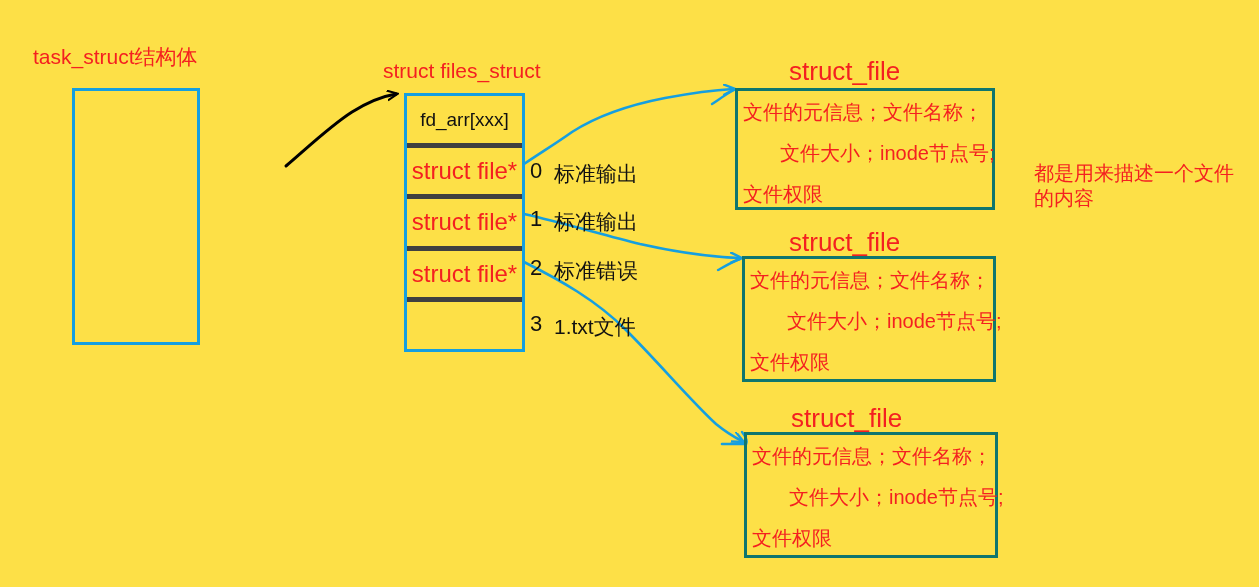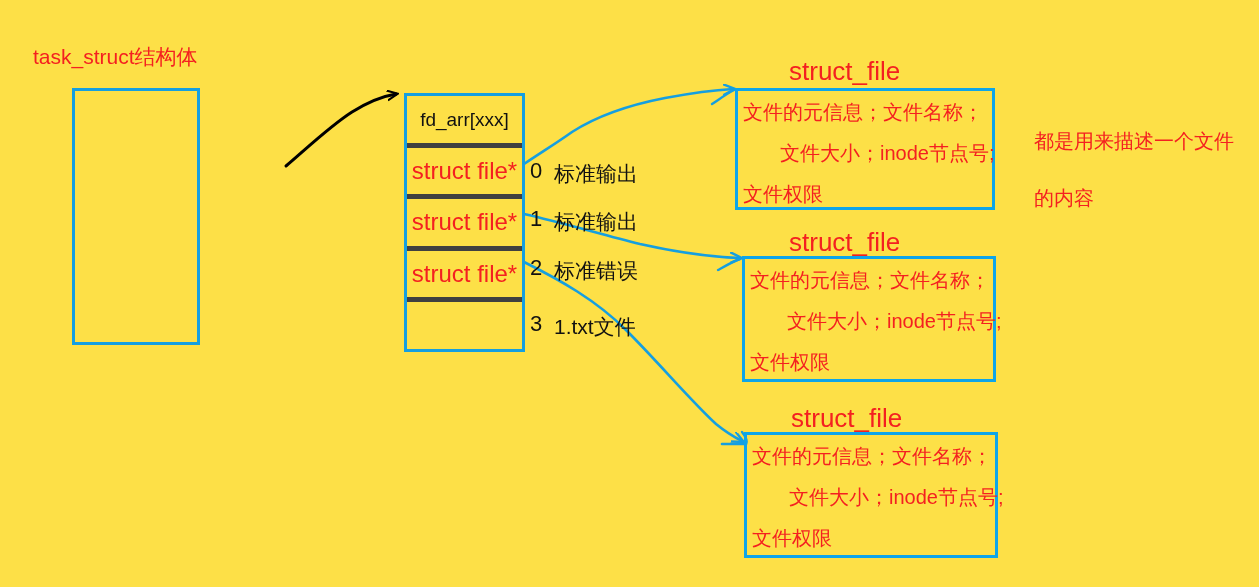--- a/index.html
+++ b/index.html
@@ -114,21 +114,21 @@
   
   .file-title {
     position: absolute;
     font-size: 26px;
     color: #f42020;
     white-space: nowrap;
   }
   .file-box {
     position: absolute;
     box-sizing: border-box;
-    border: 3px solid #0ea5e9;
+    border: 3px solid #0f766e;
     background: transparent;
     overflow: visible;
     text-align: center;
   }
   .file-box .line {
     position: absolute;
     left: 5px;
     font-size: 20px;
     color: #f42020;
     white-space: nowrap;
@@ -138,21 +138,21 @@
   .file-box .line.l1 { top: 52px; margin-left: 37px; }
   .file-box .line.l2 { top: 93px; }
 
   
   .note-line {
     position: absolute;
     font-size: 20px;
     color: #f42020;
     white-space: nowrap;
   }
-  #note-0 { left: 1034px; top: 128px; text-align: right; }
+  #note-0 { left: 1034px; top: 160px; text-align: right; }
   #note-1 { left: 1034px; top: 185px; }
 </style>
 </head>
 <body>
 
 <div id="canvas">
 
   <svg class="svg-layer" viewBox="0 0 1259 587" xmlns="http://www.w3.org/2000/svg">
     <defs>
       <marker id="ah-black" markerWidth="12" markerHeight="12" refX="9" refY="5" orient="auto" markerUnits="userSpaceOnUse">
@@ -174,20 +174,21 @@
 
     <path d="M524,262 C560,280 596,300 626,330 C660,364 690,400 716,424
              C727,433 736,438 742,441" fill="none" stroke="#159fe0" stroke-width="2.6" stroke-linecap="round" marker-end="url(#ah-blue)"></path>
     <path d="M742,432 C746,437 748,441 746,444" fill="none" stroke="#159fe0" stroke-width="2.4" stroke-linecap="round"></path>
     <path d="M722,444 L746,444" fill="none" stroke="#159fe0" stroke-width="2.6" stroke-linecap="round"></path>
   </svg>
 
   <div class="lbl red" id="task-title">task_struct结构体</div>
   <div class="task-box"></div>
 
+  <div class="lbl red" id="files-title">struct files_struct</div>
 
   <div class="fd-table">
     <div class="fd-row head">
       <span>fd_arr[xxx]</span>
     </div>
     <div class="fd-row ptr">
       <span>struct file*</span>
     </div>
     <div class="fd-row ptr">
       <span>struct file*</span>

